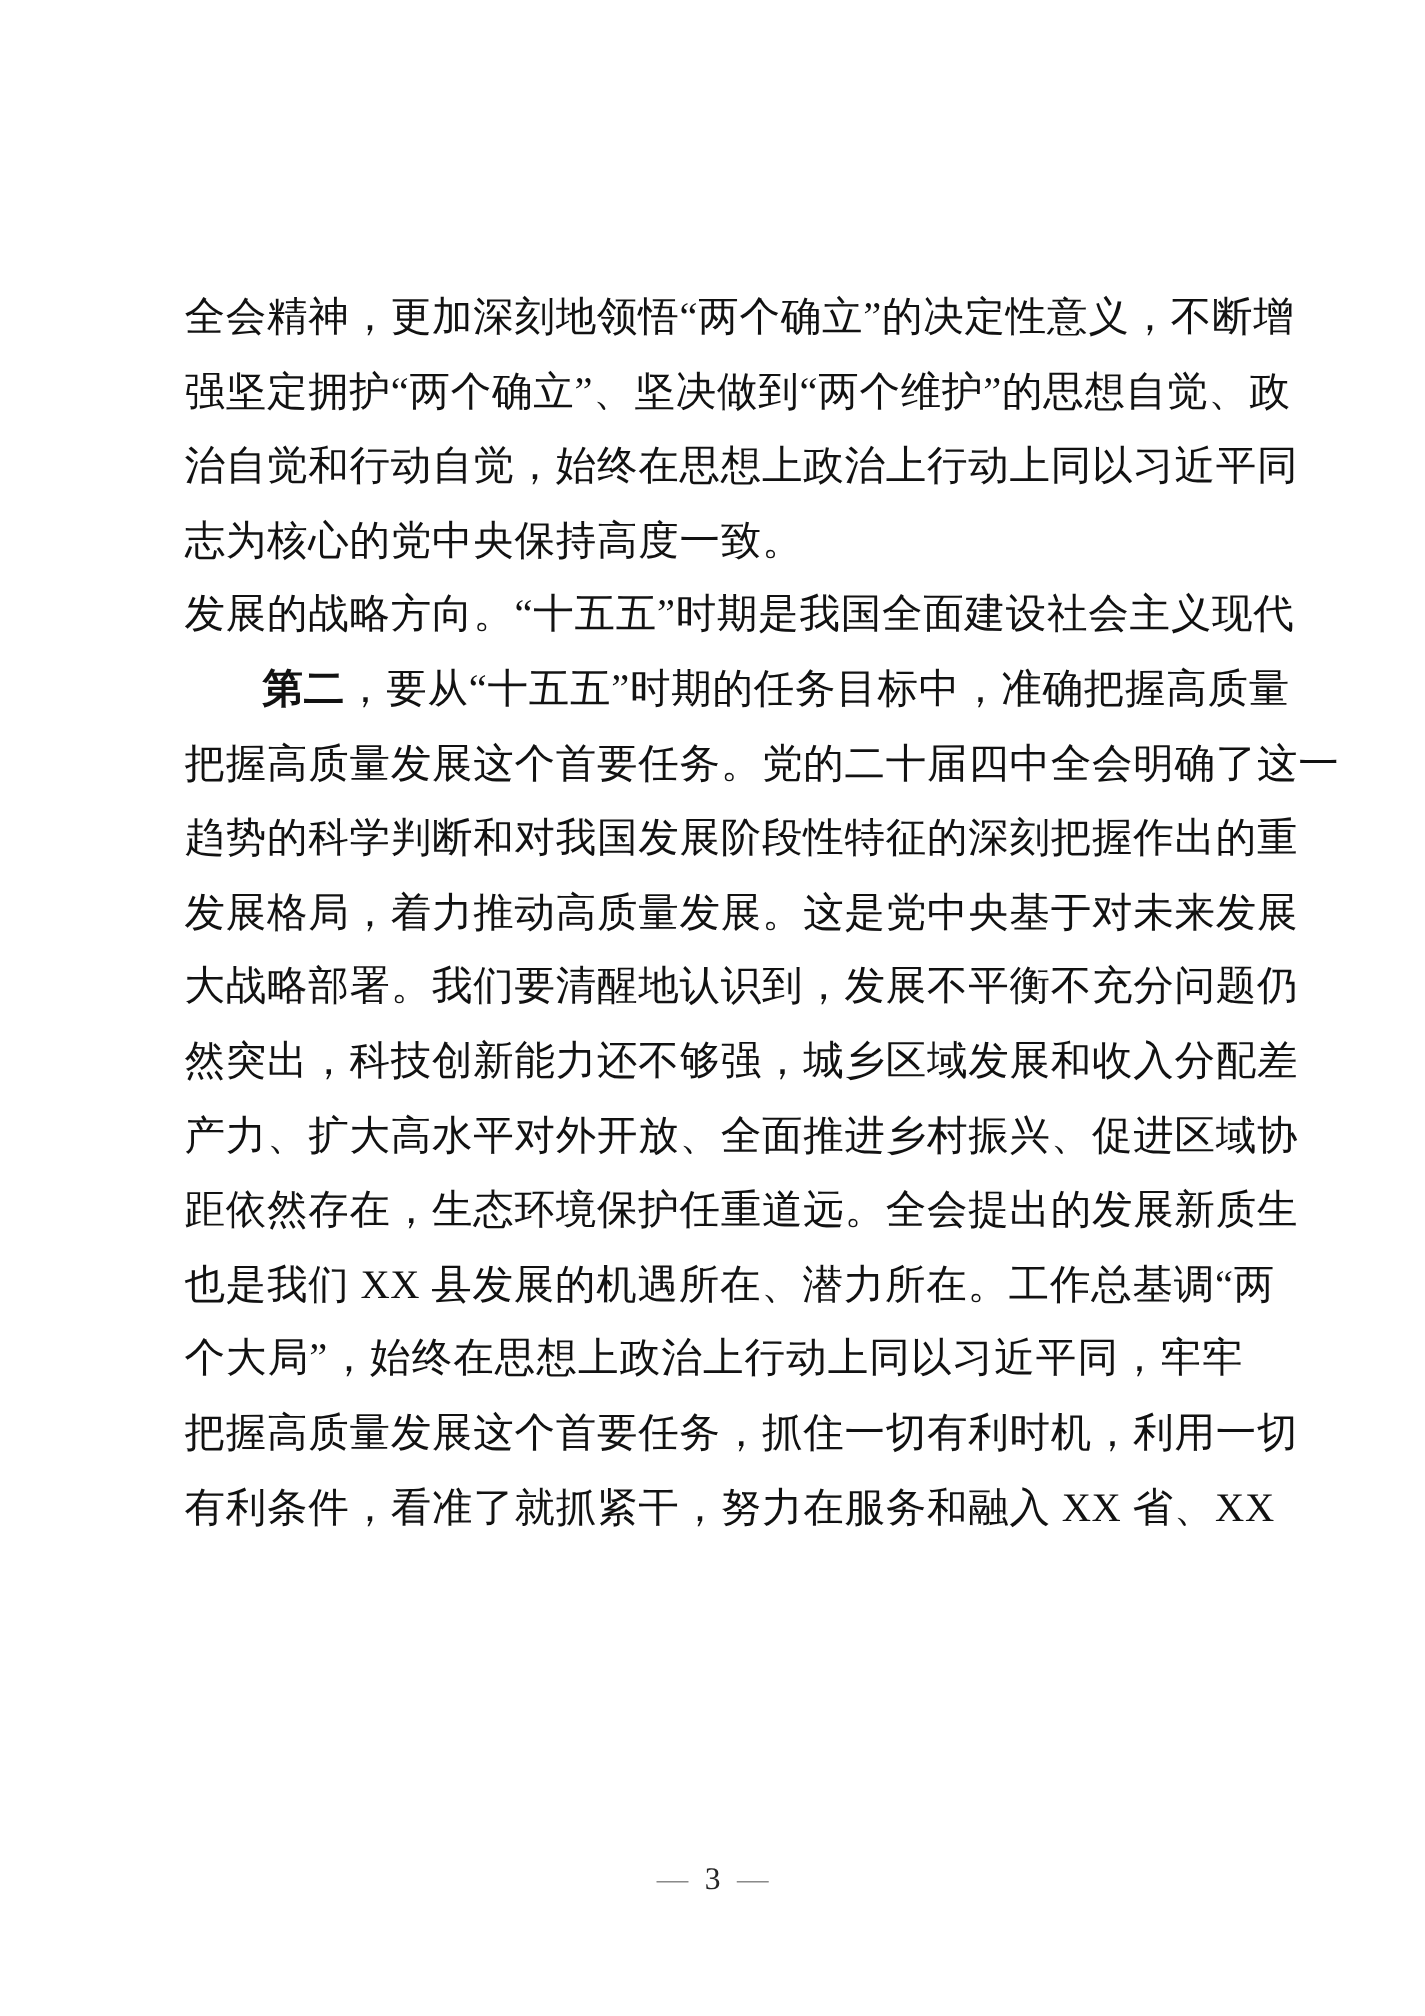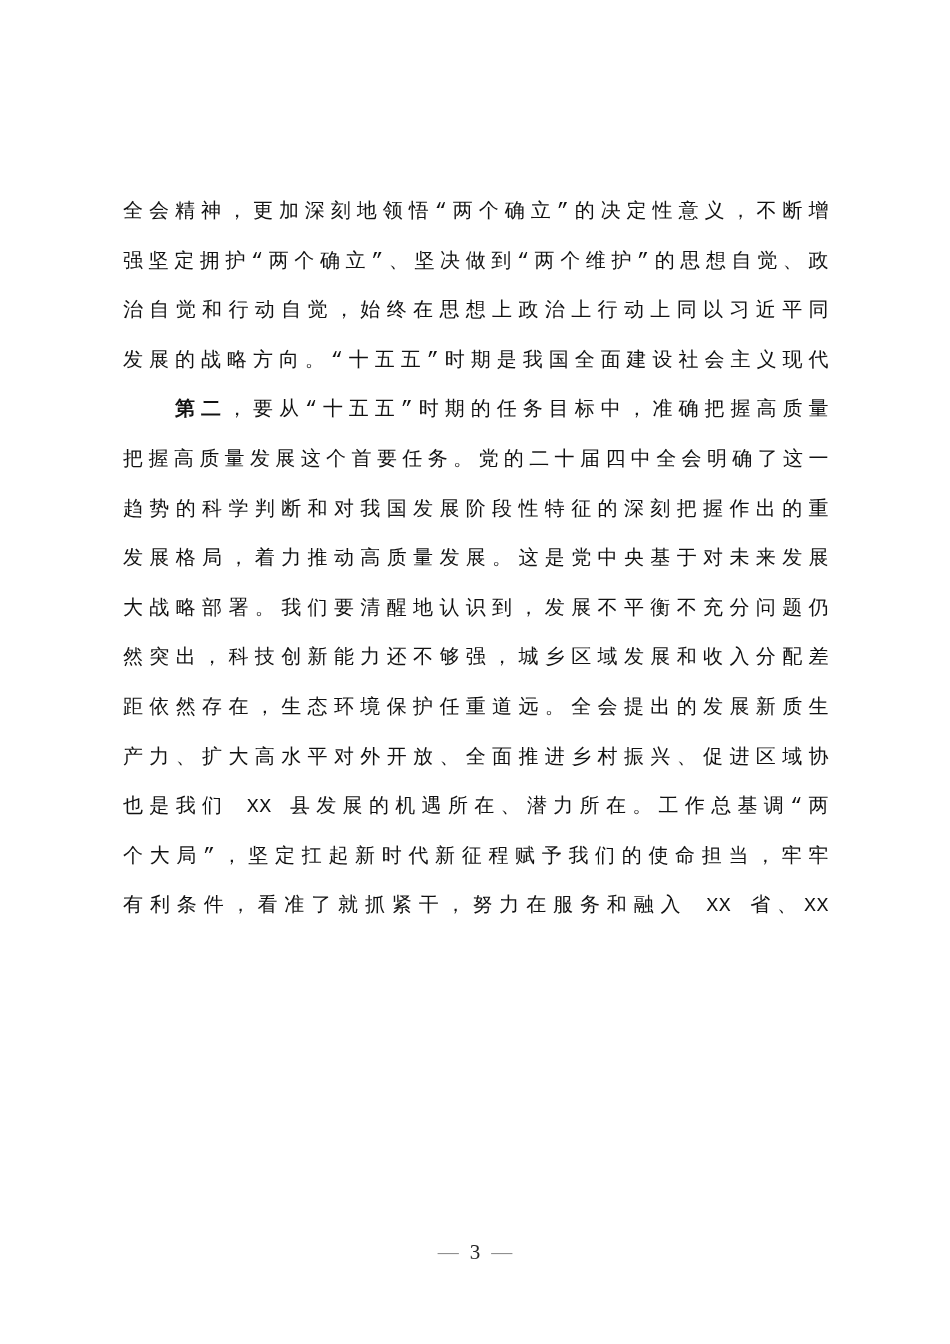--- a/index.html
+++ b/index.html
@@ -22,25 +22,24 @@
     top: 187px;
     width: 706px;
   }
   .para {
     margin: 0;
     padding: 0;
   }
   .line {
     height: 49.6px;
     line-height: 49.6px;
-    font-size: 20px;
+    font-size: 27px;
     white-space: nowrap;
     color: #121212;
     letter-spacing: 0.5px;
-    font-family: Liberation Mono, monospace;
   }
   .just {
     text-align: justify;
     text-align-last: justify;
   }
   .indent {
     padding-left: 52px;
   }
   .lead-bold {
     font-weight: 700;
@@ -66,36 +65,38 @@
 <body>
 
 <div class="doc-page">
 
   <div class="doc-body">
 
     <div class="para">
       <div class="line just">全会精神，更加深刻地领悟“两个确立”的决定性意义，不断增</div>
       <div class="line just">强坚定拥护“两个确立”、坚决做到“两个维护”的思想自觉、政</div>
       <div class="line just">治自觉和行动自觉，始终在思想上政治上行动上同以习近平同</div>
+      <div class="line">志为核心的党中央保持高度一致。</div>
     </div>
 
     <div class="para">
       <div class="line just">发展的战略方向。“十五五”时期是我国全面建设社会主义现代</div>
       <div class="line just indent">
         <span class="lead-bold">第二</span><span>，要从“十五五”时期的任务目标中，准确把握高质量</span>
       </div>
       <div class="line just">把握高质量发展这个首要任务。党的二十届四中全会明确了这一</div>
       <div class="line just">趋势的科学判断和对我国发展阶段性特征的深刻把握作出的重</div>
       <div class="line just">发展格局，着力推动高质量发展。这是党中央基于对未来发展</div>
       <div class="line just">大战略部署。我们要清醒地认识到，发展不平衡不充分问题仍</div>
       <div class="line just">然突出，科技创新能力还不够强，城乡区域发展和收入分配差</div>
+      <div class="line just">产力、扩大高水平对外开放、全面推进乡村振兴、促进区域协</div>
       <div class="line just">距依然存在，生态环境保护任重道远。全会提出的发展新质生</div>
-      <div class="line just">产力、扩大高水平对外开放、全面推进乡村振兴、促进区域协</div>
       <div class="line just">也是我们 XX 县发展的机遇所在、潜力所在。工作总基调“两</div>
-      <div class="line just">个大局”，坚定扛起新时代新征程赋予我们的使命担当，牢牢</div>
+      <div class="line just">个大局”，始终在思想上政治上行动上同以习近平同，牢牢</div>
+      <div class="line just">把握高质量发展这个首要任务，抓住一切有利时机，利用一切</div>
       <div class="line just">有利条件，看准了就抓紧干，努力在服务和融入 XX 省、XX</div>
     </div>
 
   </div>
 
   <div class="page-footer">
     <span class="footer-dash">—</span><span class="footer-num">3</span><span class="footer-dash">—</span>
   </div>
 
 </div>

